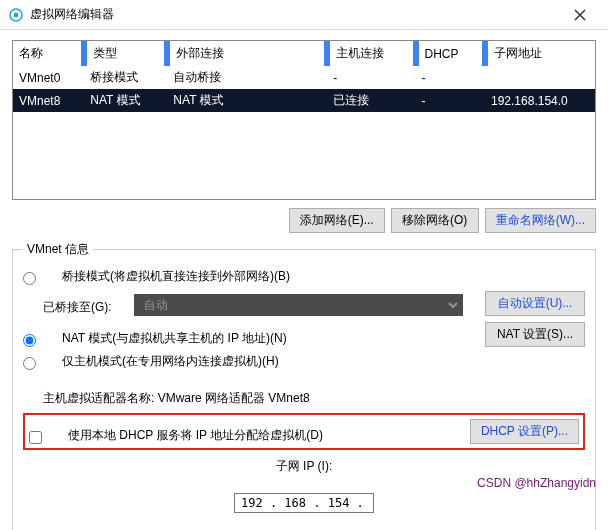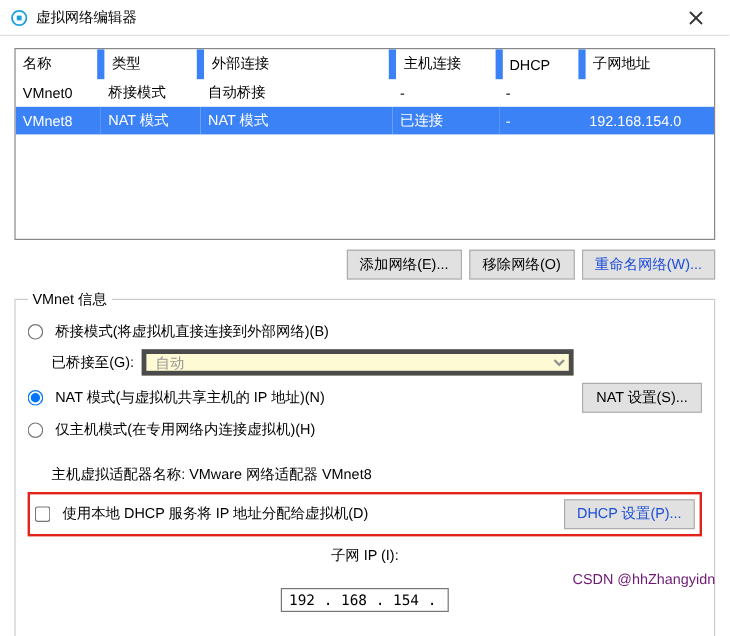--- a/index.html
+++ b/index.html
@@ -6,31 +6,31 @@
 body { margin: 0; padding: 0; background: #fff; width: 608px; }
 .titlebar { height: 30px; display: flex; align-items: center; padding: 0 8px; border-bottom: 1px solid #ddd; }
 .titlebar .logo { width: 16px; height: 16px; margin-right: 6px; display: inline-flex; align-items: center; justify-content: center; }
 .titlebar .title { flex: 1; }
 .titlebar .close { width: 40px; height: 30px; display: flex; align-items: center; justify-content: center; cursor: pointer; }
 .content { padding: 10px 12px 0 12px; }
 .table-box { border: 1px solid #888; height: 160px; overflow: hidden; background: #fff; }
 table { width: 100%; border-collapse: collapse; }
 th { text-align: left; padding: 4px 6px; font-weight: 400; border-right: 6px solid #3b82f6; }
 td { padding: 3px 6px; }
-tr.sel td { background: #3b82f6; color: #fff; }
+tr.sel td { background: #0f172a; color: #fff; }
 .row-btns { display: flex; justify-content: flex-end; gap: 6px; padding: 8px 0; }
 .btn { background: #e1e1e1; border: 1px solid #adadad; padding: 3px 10px; cursor: pointer; min-width: 88px; text-align: center; }
 .btn.disabled { color: #1d4ed8; }
 fieldset { border: 1px solid #ccc; margin: 0 0 8px 0; padding: 4px 10px 10px 10px; }
 legend { padding: 0 4px; }
-.row { display: flex; align-items: center; margin: 6px 0; gap: 6px; }
+.row { display: flex; align-items: flex-end; margin: 6px 0; gap: 22px; }
 .row.indent { padding-left: 20px; }
 .row label { white-space: nowrap; }
 input[type=radio], input[type=checkbox] { margin: 0 4px 0 0; vertical-align: middle; }
-select { flex: 1; max-width: 360px; height: 22px; border: 4px solid #000000; background: #fef9c3; color: #666; padding: 0 4px; }
+select { flex: 1; max-width: 360px; height: 22px; border: 2px solid #000000; background: #000000; color: #666; padding: 0 4px; }
 .side-btn { margin-left: auto; min-width: 100px; }
 .highlight-box { border: 2px solid #e2231a; padding: 2px 4px; margin: 6px 0; }
 .ip-input { border: 1px solid #767676; padding: 2px 6px; width: 140px; text-align: center; font-family: monospace; background: #fff; }
 .ip-row { display: flex; align-items: center; gap: 18px; margin: 8px 0; flex-direction: column; }
 .sep { height: 1px; background: #ddd; margin: 4px 0; }
 .watermark { position: absolute; right: 12px; bottom: 40px; color: #701a75; font-size: 12px; pointer-events: none; }
 </style>
 </head>
 <body>
 
@@ -94,20 +94,21 @@
 
     <div class="row">
       <input type="radio" name="mode" style="">
       <label>桥接模式(将虚拟机直接连接到外部网络)(B)</label>
     </div>
     <div class="row indent">
       <label>已桥接至(G):</label>
       <select disabled="">
         <option>自动</option>
       </select>
+      <button class="btn disabled side-btn">自动设置(U)...</button>
     </div>
 
     <div class="row">
       <input type="radio" name="mode" checked="" style="">
       <label>NAT 模式(与虚拟机共享主机的 IP 地址)(N)</label>
       <button class="btn side-btn">NAT 设置(S)...</button>
     </div>
 
     <div class="row">
       <input type="radio" name="mode" style="">

